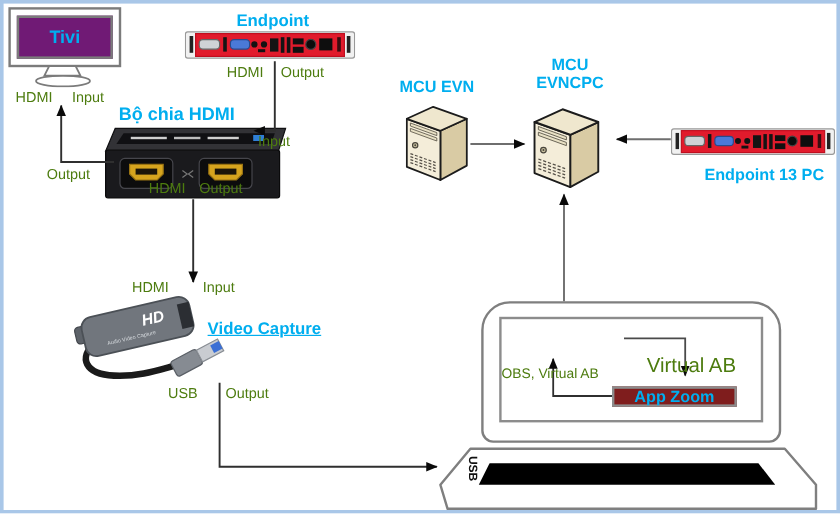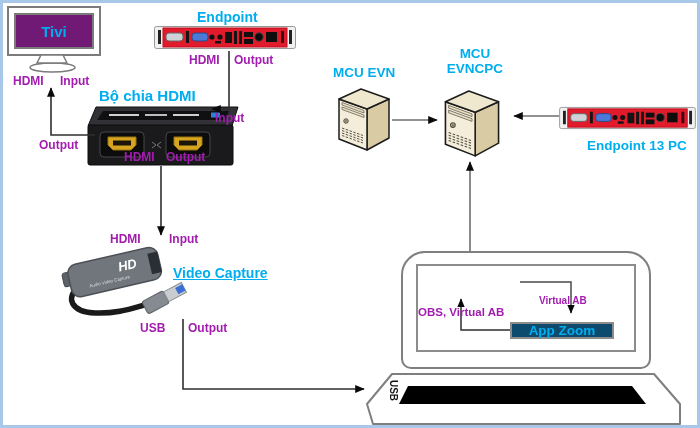--- a/index.html
+++ b/index.html
@@ -2,33 +2,33 @@
 <html><head>
 <meta charset="utf-8">
 <style>
   html,body{margin:0;padding:0;background:#fff;}
   #canvas{
     position:relative;width:700px;height:428px;box-sizing:border-box;
     border:3px solid #a9c7e8;background:#fff;overflow:hidden;
     font-family:"Liberation Sans",sans-serif;
   }
   .abs{position:absolute;white-space:nowrap;}
-  .lblB{font-weight:700;font-size:12px;color:#a21caf;z-index:6;}
+  .lblB{font-weight:400;font-size:12px;color:#4d7c0f;z-index:6;}
   .lblC{font-weight:700;color:#00aeef;z-index:6;}
   .dev{z-index:1;}
   #connector-overlay{position:absolute;left:0;top:0;width:700px;height:428px;z-index:4;pointer-events:none;}
   
   .tivi-outer{left:4px;top:3px;width:94px;height:50px;border:2px solid #7b7b7b;background:#fff;box-sizing:border-box;}
   .tivi-screen{left:11px;top:10px;width:80px;height:36px;border:2px solid #7b7b7b;background:#701a75;box-sizing:border-box;
     display:flex;align-items:center;justify-content:center;font-size:15px;}
   
   .laptop-screen{left:398px;top:248px;width:250px;height:118px;border:2.5px solid #7f7f7f;background:#fff;
     border-radius:24px 24px 10px 10px;box-sizing:border-box;z-index:1;}
   .laptop-bezel{left:413px;top:261px;width:220px;height:88px;border:2px solid #8c8c8c;background:#fff;box-sizing:border-box;z-index:2;}
-  .appzoom-box{left:507px;top:319px;width:104px;height:17px;border:2px solid #8c8c8c;background:#0c4a6e;box-sizing:border-box;
+  .appzoom-box{left:507px;top:319px;width:104px;height:17px;border:2px solid #8c8c8c;background:#7f1d1d;box-sizing:border-box;
     display:flex;align-items:center;justify-content:center;font-size:13.5px;z-index:6;}
   .usb-rot{left:374px;top:381px;width:30px;height:13px;text-align:center;font-weight:700;font-size:10px;color:#111;
     transform:rotate(90deg);z-index:6;}
 </style>
 </head>
 <body>
 
 <div id="canvas">
 
   <div class="abs tivi-outer dev"></div>
@@ -179,21 +179,21 @@
   <div class="abs lblB" style="left:186px;top:50px;">HDMI</div>
   <div class="abs lblB" style="left:231px;top:50px;">Output</div>
   <div class="abs lblB" style="left:212px;top:108px;">Input</div>
   <div class="abs lblB" style="left:36px;top:135px;">Output</div>
   <div class="abs lblB" style="left:121px;top:147px;">HDMI</div>
   <div class="abs lblB" style="left:163px;top:147px;">Output</div>
   <div class="abs lblB" style="left:107px;top:229px;">HDMI</div>
   <div class="abs lblB" style="left:166px;top:229px;">Input</div>
   <div class="abs lblB" style="left:137px;top:318px;">USB</div>
   <div class="abs lblB" style="left:185px;top:318px;">Output</div>
-  <div class="abs lblB" style="left:536px;top:292px;font-size:10px;">Virtual AB</div>
+  <div class="abs lblB" style="left:536px;top:292px;font-size:17px;">Virtual AB</div>
   <div class="abs lblB" style="left:415px;top:303px;font-size:11.5px;">OBS, Virtual AB</div>
 
   <div class="abs lblC" style="left:194px;top:6px;font-size:14px;">Endpoint</div>
   <div class="abs lblC" style="left:96px;top:84px;font-size:15px;">Bộ chia HDMI</div>
   <div class="abs lblC" style="left:330px;top:62px;font-size:13.5px;">MCU EVN</div>
   <div class="abs lblC" style="left:442px;top:44px;width:60px;text-align:center;font-size:13.5px;line-height:14.5px;">
     <div>MCU</div>
     <div>EVNCPC</div>
   </div>
   <div class="abs lblC" style="left:584px;top:135px;font-size:13.5px;">Endpoint 13 PC</div>

